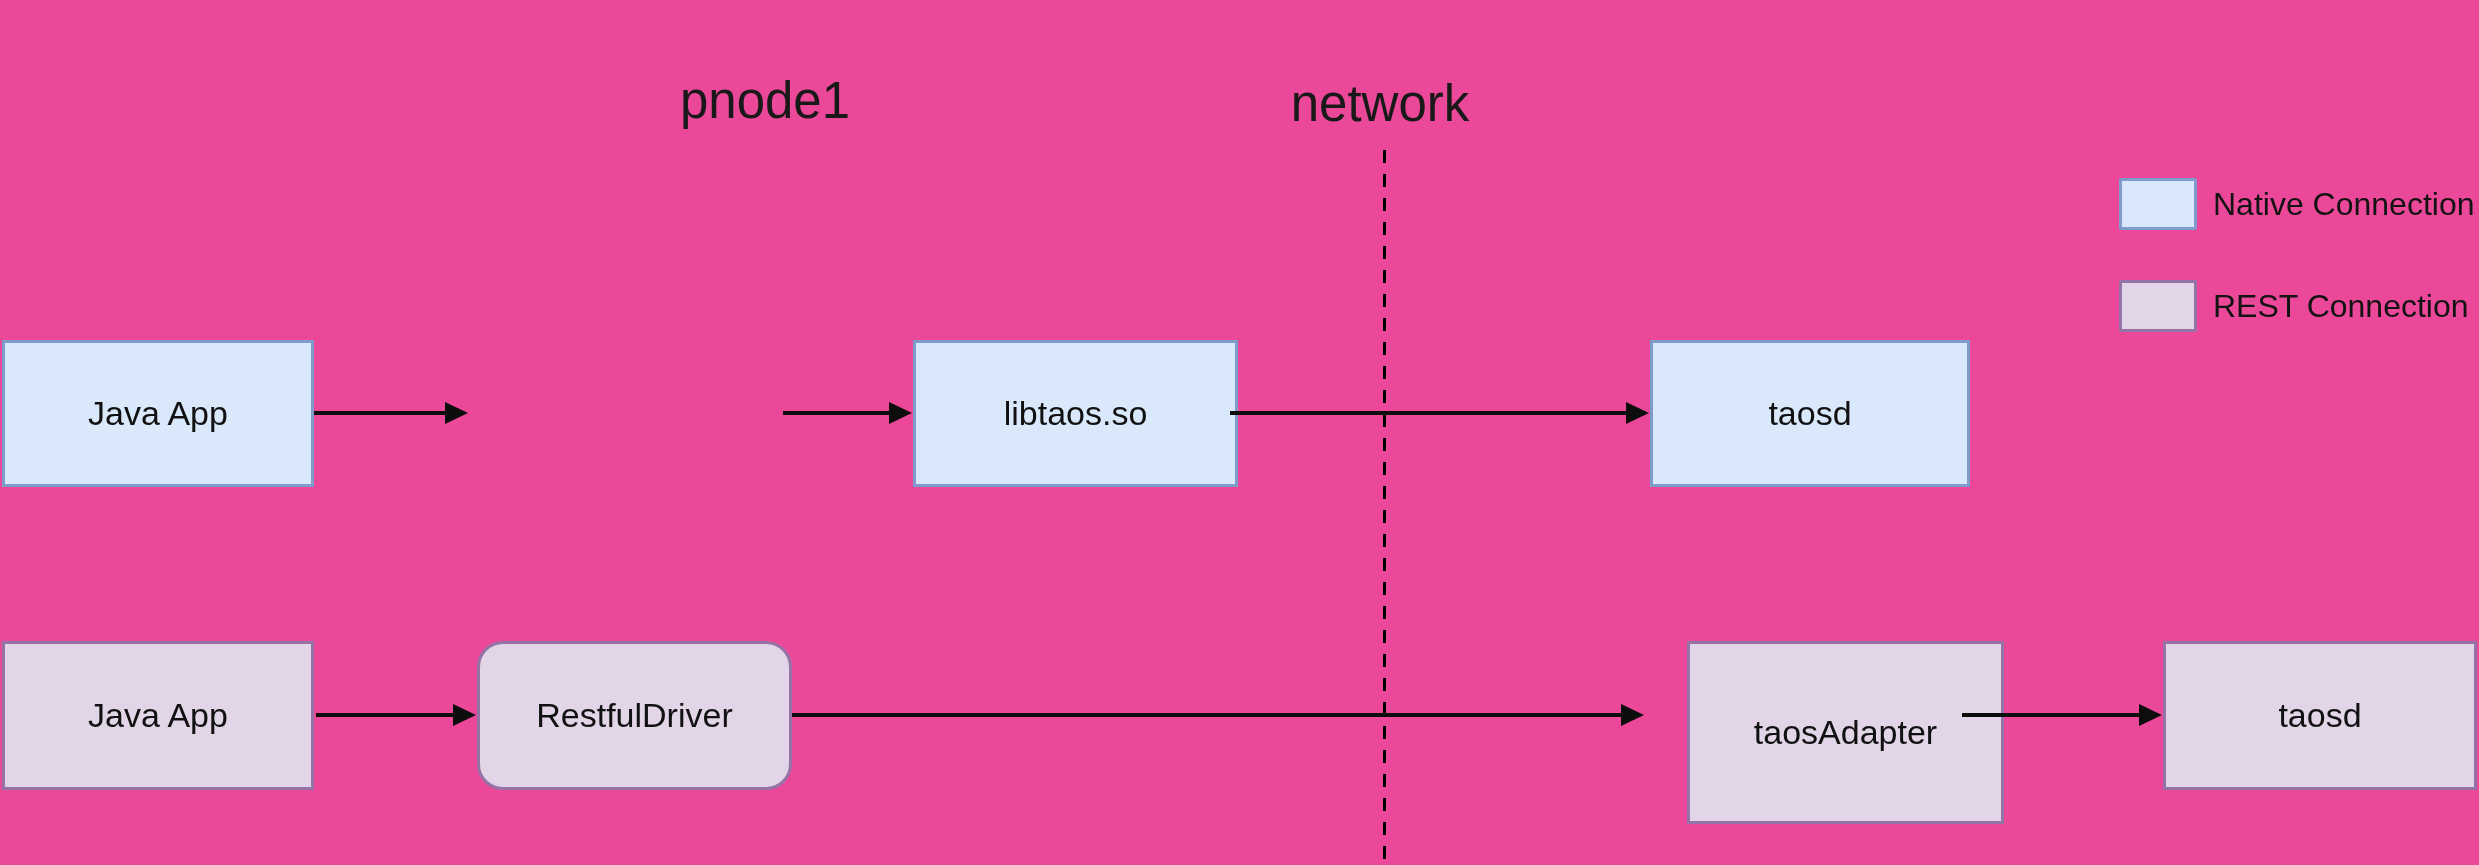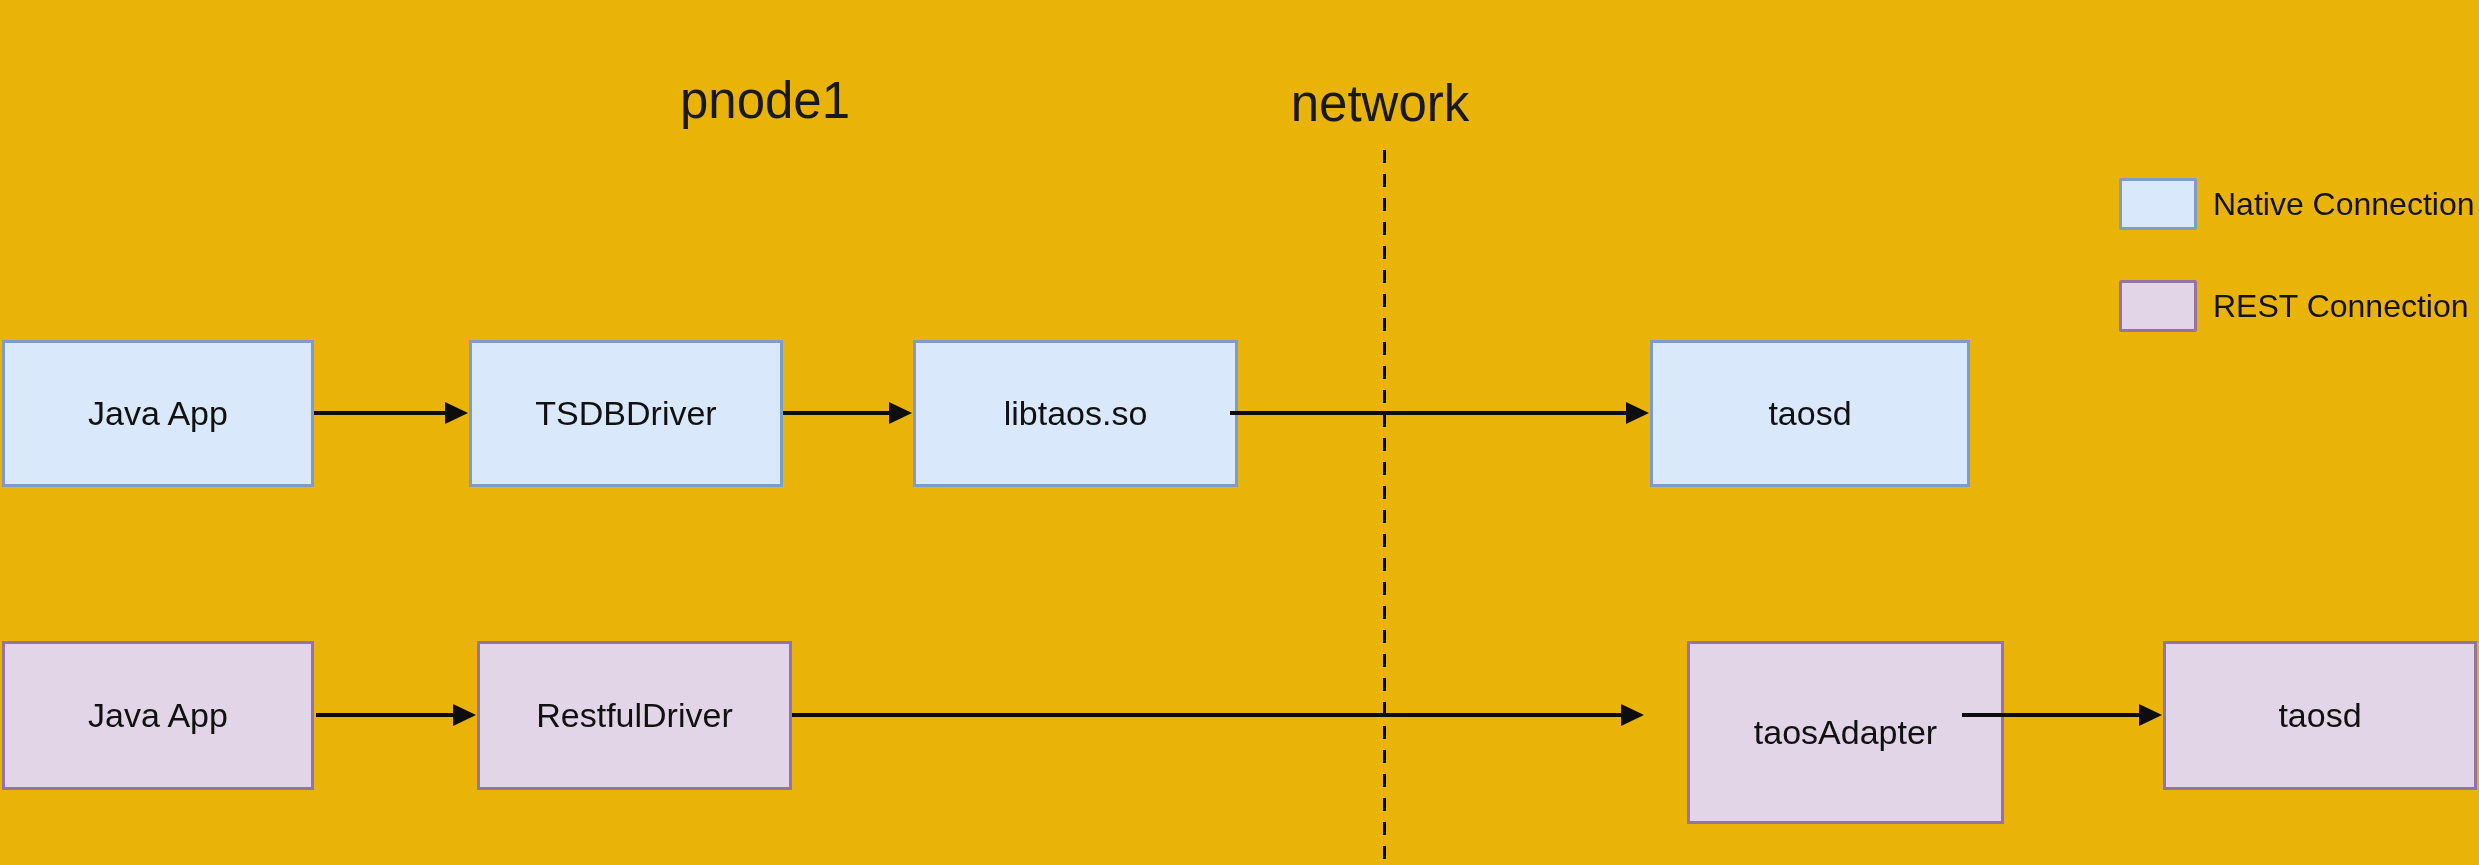--- a/index.html
+++ b/index.html
@@ -1,19 +1,19 @@
 <!DOCTYPE html>
 <html style="--native-fill: #dae8fc; --native-stroke: #7e9bc9; --rest-fill: #e1d5e7; --rest-stroke: #9673a6; --arrow: #0d0d0d; --text: #191919;"><head>
 <meta charset="utf-8">
 <style>
   html,body{margin:0;padding:0;background:#ffffff;}
   #canvas{
     position:relative;
     width:2479px;height:865px;
-    background:#eab308;
+    background:#ec4899;
     font-family:"Liberation Sans", sans-serif;
     overflow:hidden;
   }
   
   .hdr{
     position:absolute;
     transform:translateX(-50%);
     font-size:51px;
     line-height:1.15;
     color:var(--text,#191919);
@@ -82,38 +82,35 @@
   <div class="dashline" style="left:1383px;top:150px;height:715px;"></div>
 
   <div class="legend-swatch native" style="left:2119px;top:178px;"></div>
   <div class="legend-label" style="left:2213px;top:178px;">Native Connection</div>
   <div class="legend-swatch rest" style="left:2119px;top:280px;"></div>
   <div class="legend-label" style="left:2213px;top:280px;">REST Connection</div>
 
   <div class="node native" style="left:2px;top:340px;width:312px;height:147px;">
     <span>Java App</span>
   </div>
-  <div class="node native" style="left:469px;top:340px;width:314px;height:147px;">
-    <span>TSDBDriver</span>
-  </div>
   <div class="node native" style="left:913px;top:340px;width:325px;height:147px;">
     <span>libtaos.so</span>
   </div>
   <div class="node native" style="left:1650px;top:340px;width:320px;height:147px;">
     <span>taosd</span>
   </div>
 
   <div class="arrow" style="left:314px;top:411px;width:131px;"></div>
   <div class="arrow" style="left:783px;top:411px;width:106px;"></div>
   <div class="arrow" style="left:1230px;top:411px;width:396px;"></div>
 
   <div class="node rest" style="left:2px;top:641px;width:312px;height:149px;">
     <span>Java App</span>
   </div>
-  <div class="node rest" style="left:477px;top:641px;width:315px;height:149px;">
+  <div class="node rest" style="left:477px;top:641px;width:315px;height:149px;border-radius:26px;">
     <span>RestfulDriver</span>
   </div>
   <div class="node rest" style="left:1687px;top:641px;width:317px;height:183px;">
     <span>taosAdapter</span>
   </div>
   <div class="node rest" style="left:2163px;top:641px;width:314px;height:149px;">
     <span>taosd</span>
   </div>
 
   <div class="arrow" style="left:316px;top:713px;width:137px;"></div>

